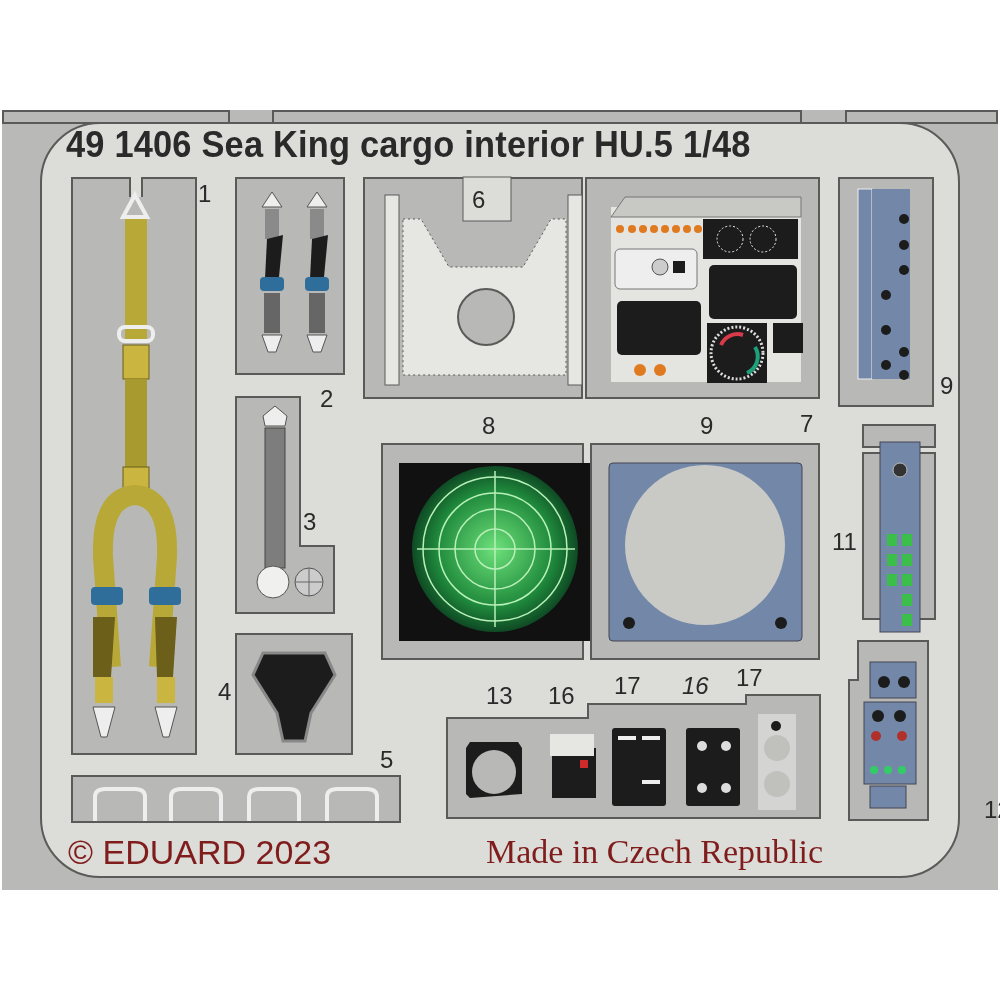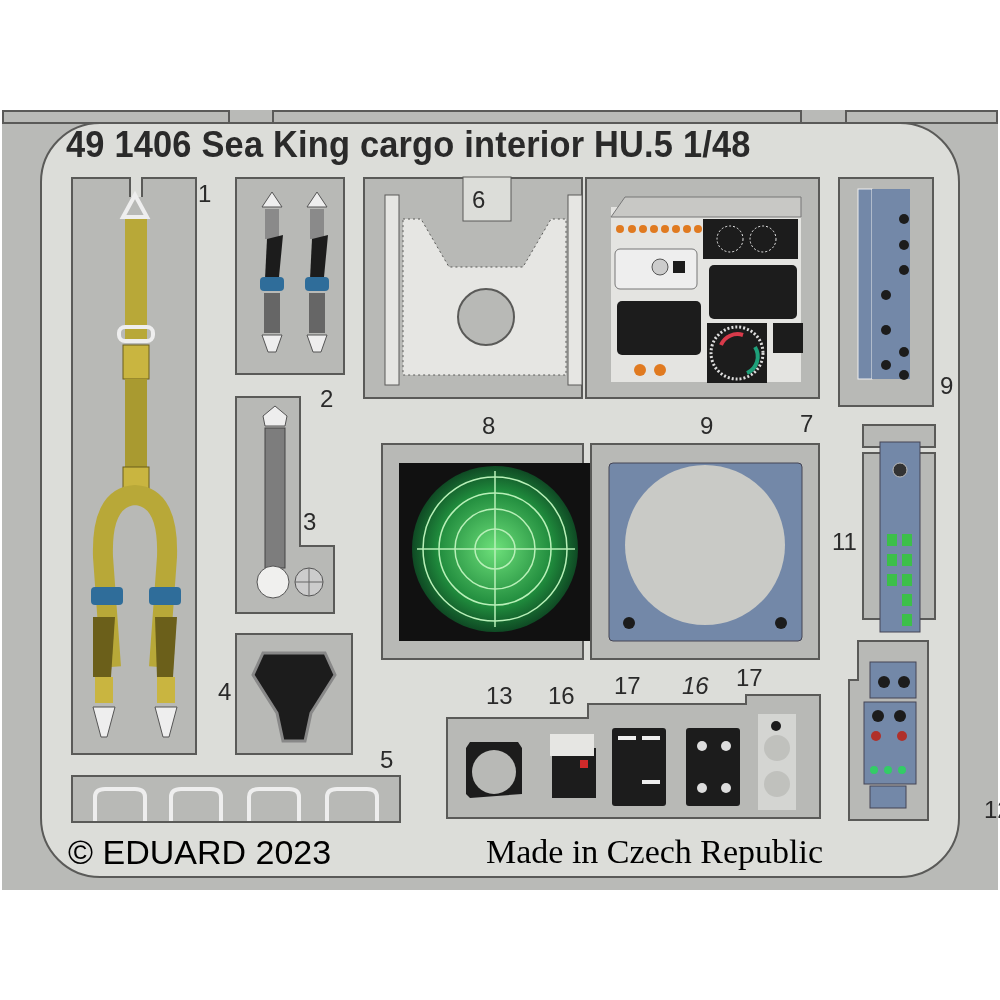--- a/index.html
+++ b/index.html
@@ -1,21 +1,21 @@
 <!DOCTYPE html>
 <html><head>
 <meta charset="utf-8">
 <style>
   html,body{margin:0;padding:0;background:#fff;}
   body{width:1000px;height:1000px;position:relative;overflow:hidden;font-family:"Liberation Sans",sans-serif;}
   .fret{position:absolute;left:2px;top:110px;width:996px;height:780px;background:#b9bab7;}
   .plate{position:absolute;left:40px;top:122px;width:920px;height:756px;background:#dcddd9;border:2px solid #5a5a58;border-radius:60px;box-sizing:border-box;}
   .sprue{position:absolute;background:#b9bab7;border:2px solid #5a5a58;box-sizing:border-box;}
   .title{position:absolute;left:66px;top:124px;font-weight:bold;font-size:37px;color:#2a2a2a;letter-spacing:0.2px;white-space:nowrap;transform:scaleX(0.93);transform-origin:left top;}
-  .foot{position:absolute;font-size:34px;color:#000000;white-space:nowrap;}
+  .foot{position:absolute;font-size:34px;color:#7f1d1d;white-space:nowrap;}
   .num{position:absolute;font-size:24px;color:#2a2a2a;}
   .frame{position:absolute;background:#b8b9b6;border:2px solid #5a5a58;box-sizing:border-box;}
   .gate{position:absolute;width:10px;background:#dcddd9;border-left:2px solid #5a5a58;border-right:2px solid #5a5a58;}
   svg{position:absolute;overflow:visible;}
 </style>
 </head>
 <body>
 
 <div class="fret"></div>
 

